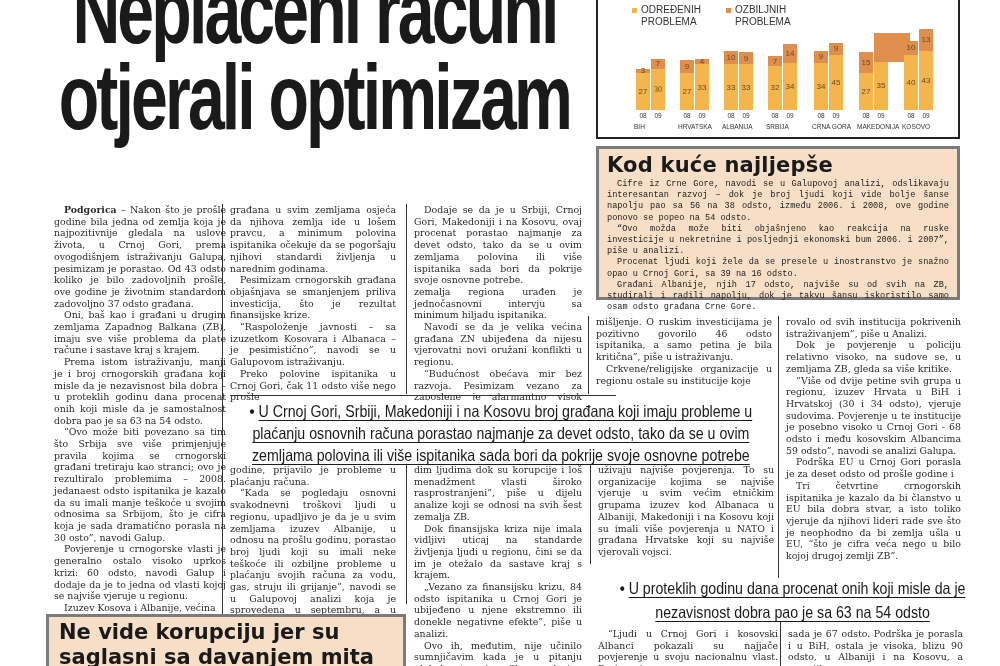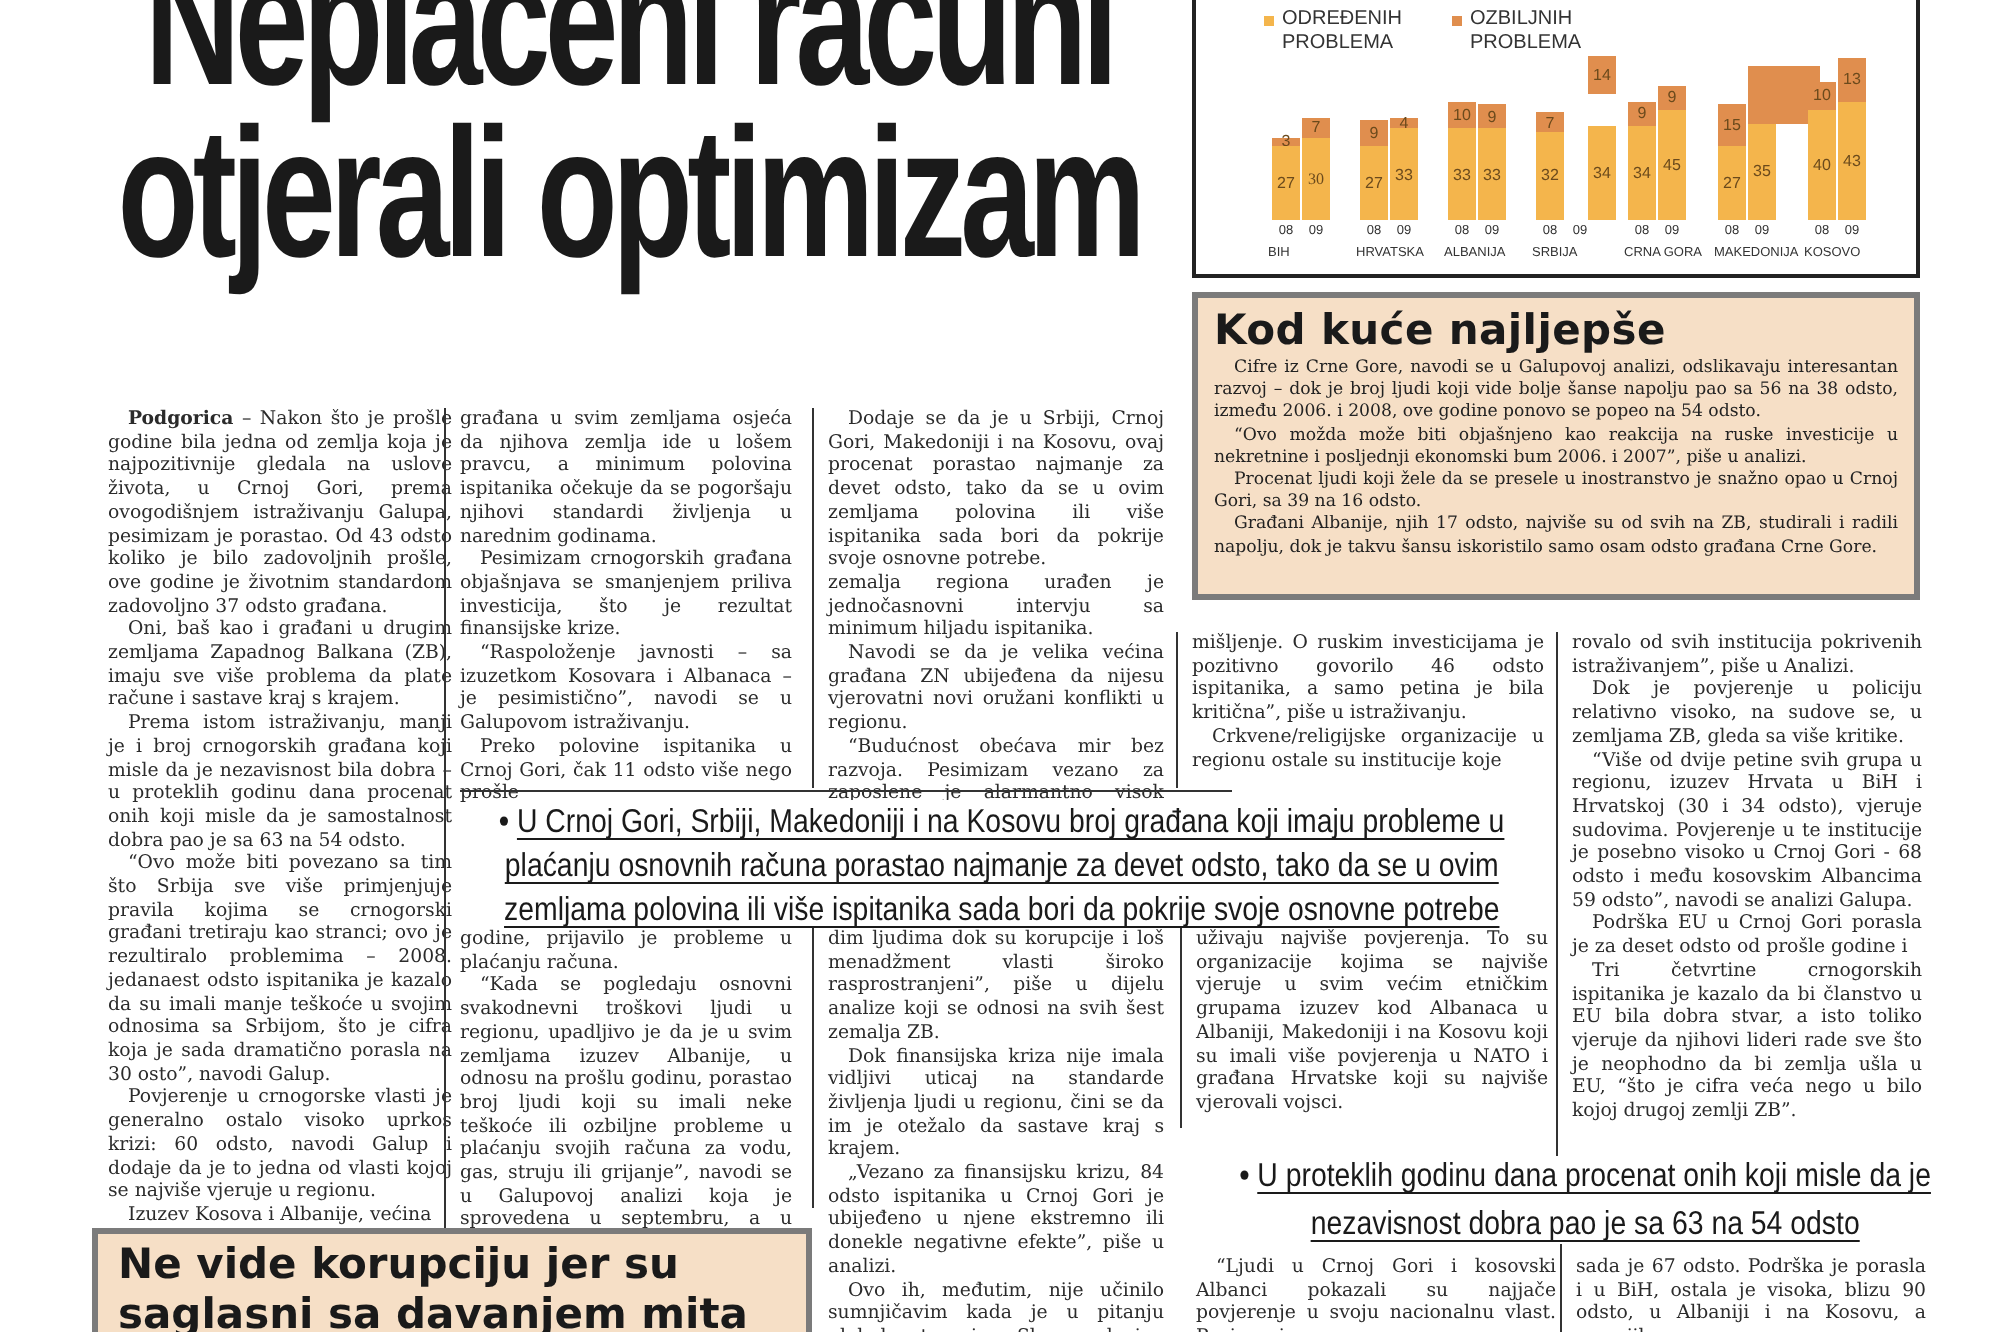--- a/index.html
+++ b/index.html
@@ -38,21 +38,21 @@
   .xlabels .yr { position: absolute; top: 0; width: 14px; text-align: center; }
   .xlabels .ct { position: absolute; top: 11px; white-space: nowrap; }
 
   
   .side-box {
     position: absolute; left: 596px; top: 146px; width: 364px; height: 154px;
     background: #f6dfc6; border: 3px solid #7b7b7b; padding: 4px 8px;
   }
   .side-box h2 { font-family: "DejaVu Sans", sans-serif; font-weight: bold; font-size: 21px;
     line-height: 24px; color: #1a1a1a; margin-bottom: 2px; letter-spacing: 0.2px; }
-  .side-box p { font-size: 8.6px; line-height: 11.2px; text-align: justify; text-indent: 10px; color: #222; }
+  .side-box p { font-size: 8.6px; line-height: 11.2px; text-align: justify; text-indent: 10px; color: #222; font-family: Liberation Mono, monospace; }
 
   
   .col { position: absolute; font-size: 9.4px; line-height: 11.7px; text-align: justify; color: #2b2b2b; }
   .col p { text-indent: 10px; }
   .col .dateline { font-weight: bold; }
   .col1 { left: 43px; top: 204px; width: 172px; margin-left: 11px; }
   .col2 { left: 230px; top: 204px; width: 166px; }
   .col3 { left: 414px; top: 204px; width: 168px; }
   .col4 { left: 596px; top: 316px; width: 176px; }
   .col5 { left: 786px; top: 316px; width: 175px; }
@@ -129,21 +129,21 @@
         <div class="seg odr" style="height: 45.54px;">33</div>
       </div>
       <div class="bar" style="left: 131px;">
         <div class="seg ozb" style="height: 12.42px;">9</div>
         <div class="seg odr" style="height: 45.54px;">33</div>
       </div>
       <div class="bar" style="left: 160px;">
         <div class="seg ozb" style="height: 9.66px;">7</div>
         <div class="seg odr" style="height: 44.16px;">32</div>
       </div>
-      <div class="bar" style="left: 186px; gap: 16px;">
+      <div class="bar" style="left: 175px;">
         <div class="seg ozb" style="height: 19.32px;">14</div>
         <div class="seg odr" style="height: 46.92px;">34</div>
       </div>
       <div class="bar" style="left: 206px;">
         <div class="seg ozb" style="height: 12.42px;">9</div>
         <div class="seg odr" style="height: 46.92px;">34</div>
       </div>
       <div class="bar" style="left: 221px;">
         <div class="seg ozb" style="height: 12.42px;">9</div>
         <div class="seg odr" style="height: 55px; text-align: right;">45</div>

